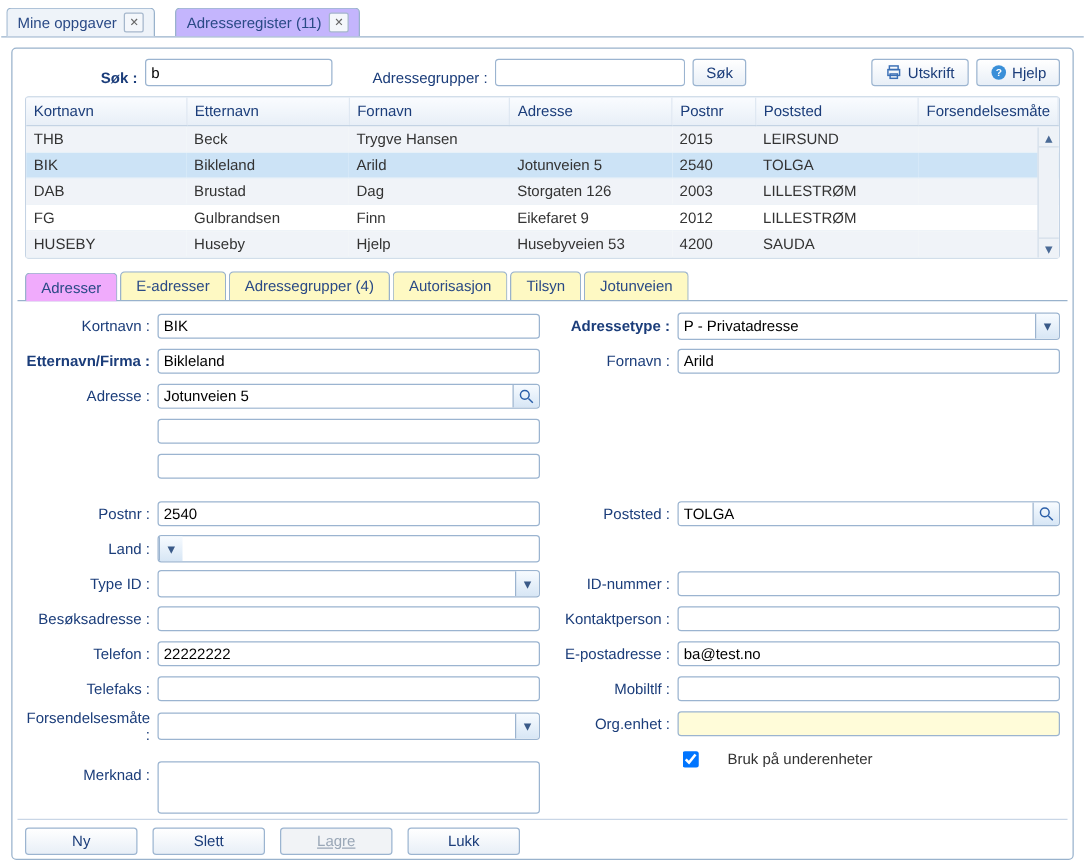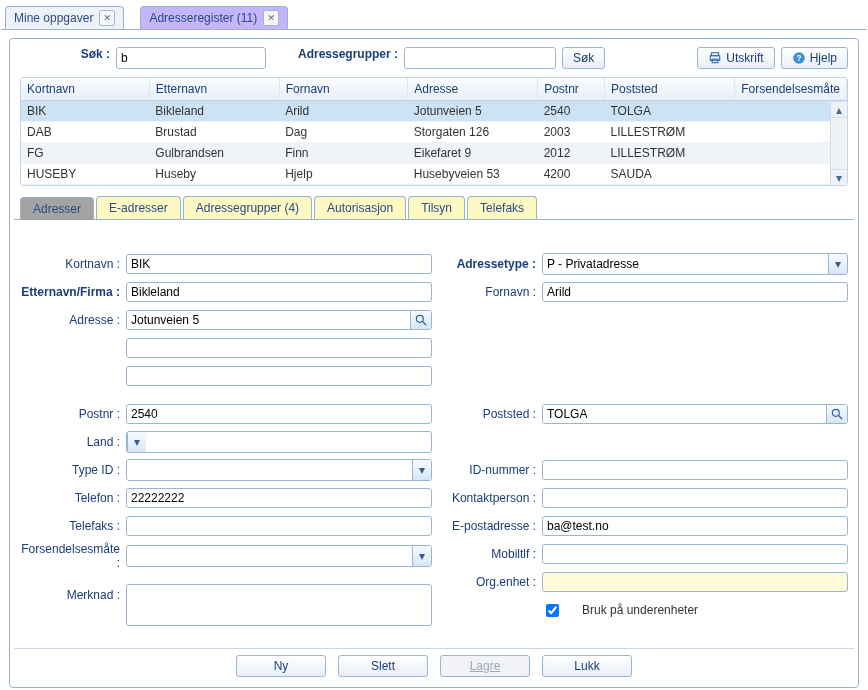--- a/index.html
+++ b/index.html
@@ -60,21 +60,21 @@
     border-radius: 4px;
     padding: 4px 4px 4px 4px;
     box-sizing: border-box;
     height: 650px;
     display: flex;
     flex-direction: column;
   }
 
   .search-bar {
     display: flex;
-    align-items: flex-start;
+    align-items: flex-end;
     gap: 6px;
     padding: 4px 6px;
   }
   .search-bar label { color: #1b3d7a; font-weight: bold; }
   .search-input {
     width: 140px;
     height: 20px;
     border: 1px solid #9bb4d0;
     border-radius: 3px;
     padding: 0 4px;
@@ -172,37 +172,36 @@
     border: 1px solid #99b2cc;
     border-bottom: none;
     border-top-left-radius: 4px;
     border-top-right-radius: 4px;
     background: #fef9c3;
     color: #2a4a86;
     cursor: pointer;
     font-size: 12px;
   }
   .inner-tab.active {
-    background: #a3a3a3;
+    background: #f0abfc;
     position: relative;
     top: 1px;
   }
 
   .form-area {
     flex: 1;
     display: flex;
     padding: 8px 6px 4px 6px;
     gap: 4px;
   }
   .col {
     flex: 1;
     display: flex;
     flex-direction: column;
     gap: 4px;
-    margin-top: 24px;
   }
   .row {
     display: flex;
     align-items: center;
     min-height: 24px;
   }
   .row label {
     width: 100px;
     text-align: right;
     color: #1b3d7a;
@@ -244,21 +243,21 @@
     height: 42px;
     resize: none;
   }
   .highlight { background: #fffcd9; }
 
   .check-row { display: flex; align-items:center; gap:20px; color:#333; font-size:12px;}
 
   .footer {
     display: flex;
     gap: 12px;
-    justify-content: center;
+    justify-content: flex-start;
     padding: 6px;
     border-top: 1px solid #c9d6e6;
   }
   .footer .btn { width: 90px; justify-content: center; }
 
   svg.icon { width: 14px; height: 14px; }
 </style>
 </head>
 <body>
 
@@ -274,21 +273,21 @@
       <span class="tab-close">✕</span>
     </div>
   </div>
 
   <div class="outer-panel">
 
     <div class="search-bar">
       <label style="width:90px; text-align:right;">Søk :</label>
       <input class="search-input" value="b" style="">
       <div style="width:20px"></div>
-      <label style="font-weight:bold;">Adressegrupper :</label>
+      <label style="font-weight:normal;">Adressegrupper :</label>
       <div class="combo" style="width:150px">
         <input value="" style="">
 
       </div>
       <button class="btn">
         <span>Søk</span>
       </button>
 
       <div class="right-actions">
         <button class="btn">
@@ -316,20 +315,29 @@
             <th style="width:120px">Kortnavn</th>
             <th style="width:120px">Etternavn</th>
             <th style="width:120px">Fornavn</th>
             <th style="width:120px">Adresse</th>
             <th style="width:55px">Postnr</th>
             <th style="width:120px">Poststed</th>
             <th>Forsendelsesmåte</th>
           </tr>
         </thead>
         <tbody>
+          <tr class="data">
+            <td>THB</td>
+            <td>Beck</td>
+            <td>Trygve Hansen</td>
+            <td></td>
+            <td>2015</td>
+            <td>LEIRSUND</td>
+            <td></td>
+          </tr>
           <tr class="data selected">
             <td>BIK</td>
             <td>Bikleland</td>
             <td>Arild</td>
             <td>Jotunveien 5</td>
             <td>2540</td>
             <td>TOLGA</td>
             <td></td>
           </tr>
           <tr class="data">
@@ -367,21 +375,21 @@
         <div class="scroll-arrow">▾</div>
       </div>
     </div>
 
     <div class="inner-tabs">
       <div class="inner-tab active">Adresser</div>
       <div class="inner-tab">E-adresser</div>
       <div class="inner-tab">Adressegrupper (4)</div>
       <div class="inner-tab">Autorisasjon</div>
       <div class="inner-tab">Tilsyn</div>
-      <div class="inner-tab">Telefaks</div>
+      <div class="inner-tab">Jotunveien</div>
     </div>
 
     <div class="form-area">
 
       <div class="col">
         <div class="row">
           <label>Kortnavn :</label>
           <input class="field" value="BIK" style="">
         </div>
         <div class="row">
@@ -418,20 +426,24 @@
           <div class="combo" style="flex:1">
             <div class="combo-btn">▾</div>
           </div>
         </div>
         <div class="row">
           <label>Type ID :</label>
           <div class="combo" style="flex:1">
             <input value="" style="">
             <div class="combo-btn">▾</div>
           </div>
+        </div>
+        <div class="row">
+          <label>Besøksadresse :</label>
+          <input class="field" value="" style="">
         </div>
         <div class="row">
           <label>Telefon :</label>
           <input class="field" value="22222222" style="">
         </div>
         <div class="row">
           <label>Telefaks :</label>
           <input class="field" value="" style="">
         </div>
         <div class="row">

